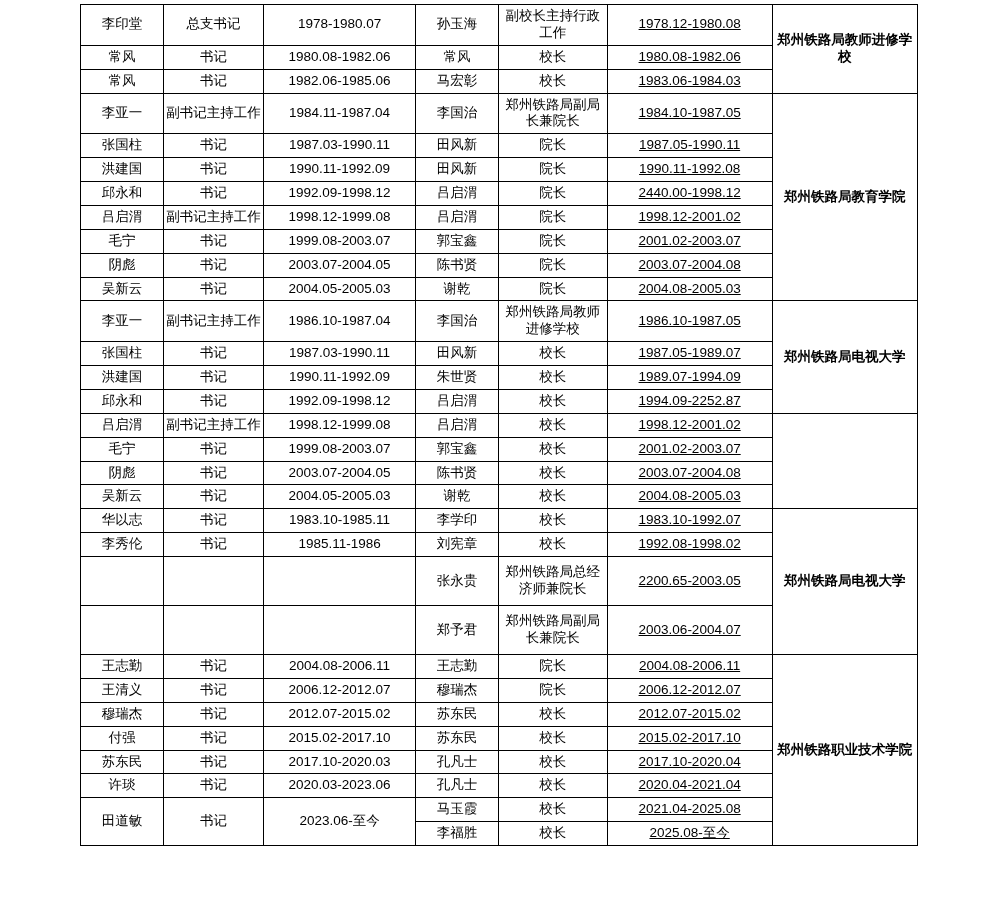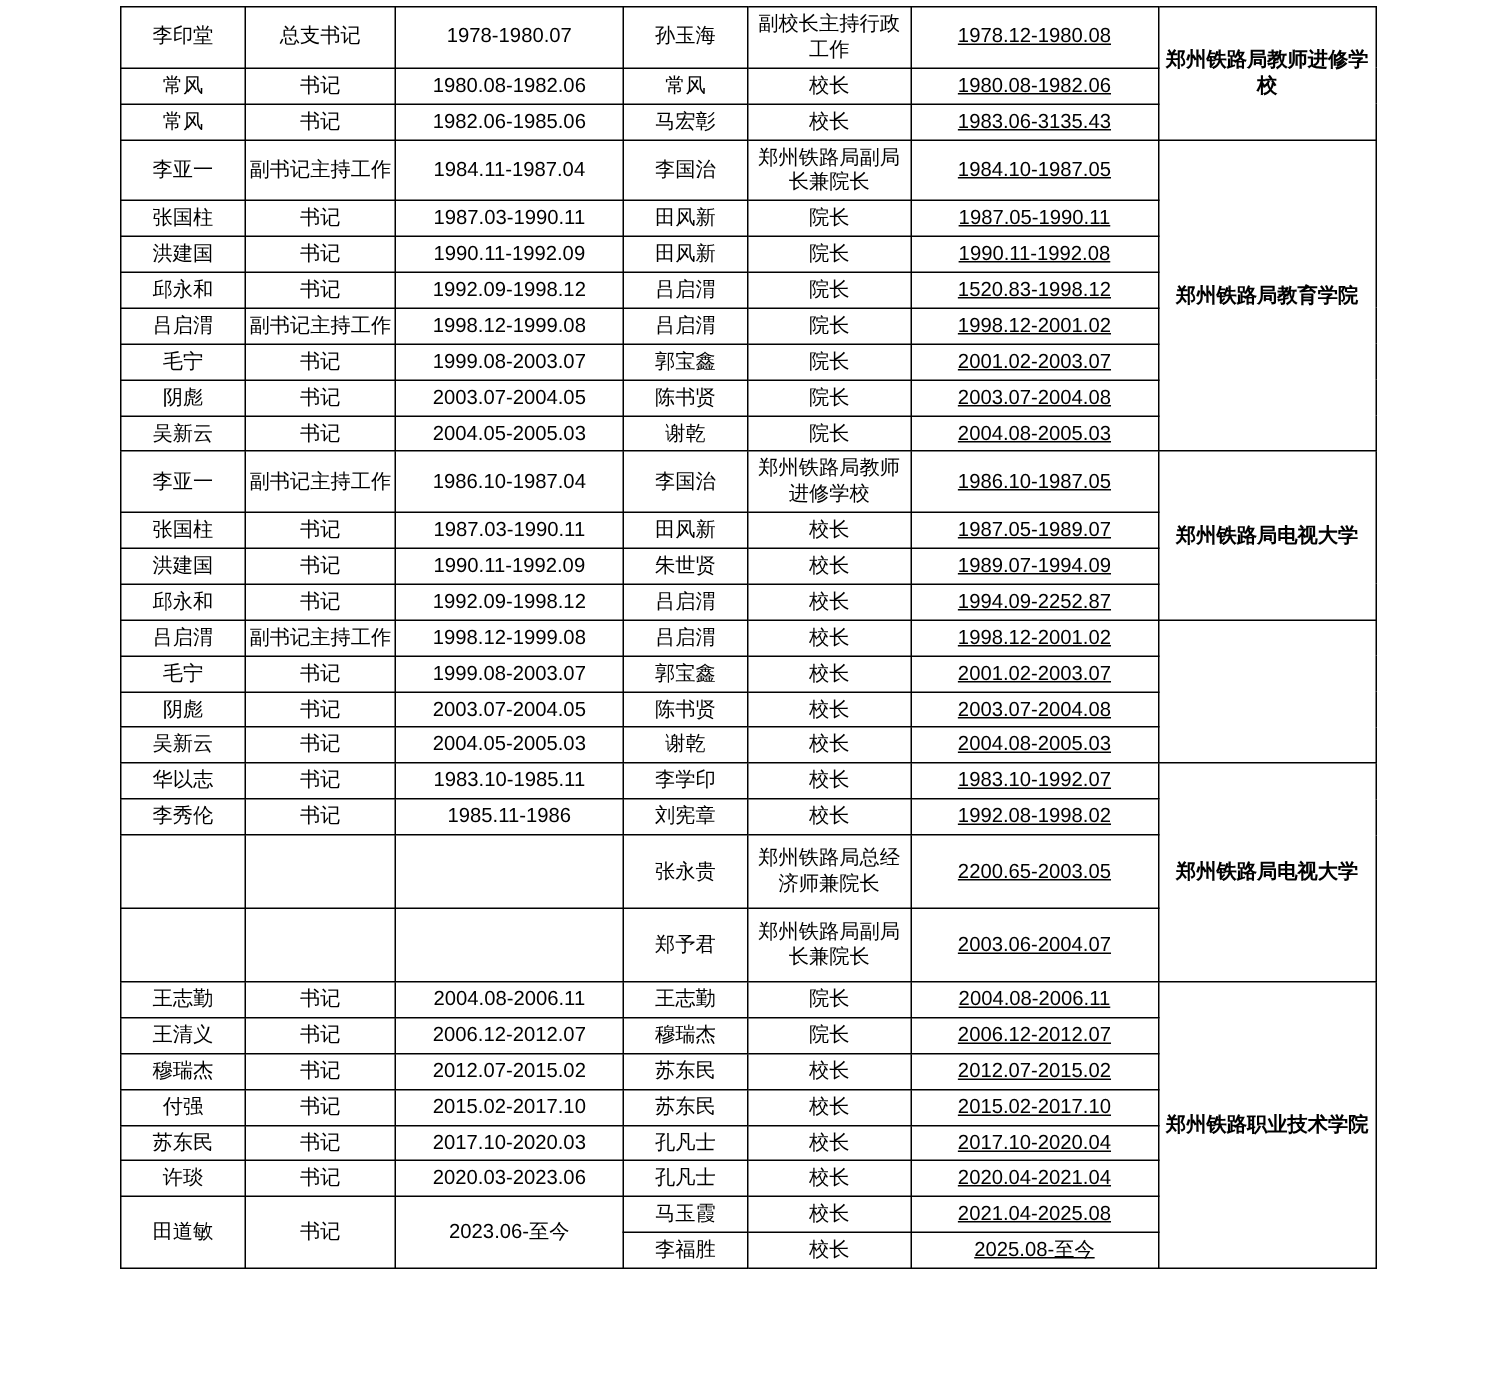--- a/index.html
+++ b/index.html
@@ -79,21 +79,21 @@
         <td class="c4">校长</td>
         <td class="c5 dates">1980.08-1982.06</td>
       </tr>
 
       <tr>
         <td class="c0">常风</td>
         <td class="c1">书记</td>
         <td class="c2 dates">1982.06-1985.06</td>
         <td class="c3">马宏彰</td>
         <td class="c4">校长</td>
-        <td class="c5 dates">1983.06-3135.43</td>
+        <td class="c5 dates">1983.06-1984.03</td>
       </tr>
 
       <tr>
         <td class="c0">李亚一</td>
         <td class="c1 two-line">副书记主持工作</td>
         <td class="c2 dates">1984.11-1987.04</td>
         <td class="c3">李国治</td>
         <td class="c4 two-line">郑州铁路局副局长兼院长</td>
         <td class="c5 dates">1984.10-1987.05</td>
         <td class="c6 org" rowspan="8">郑州铁路局教育学院</td>
@@ -116,21 +116,21 @@
         <td class="c4">院长</td>
         <td class="c5 dates">1990.11-1992.08</td>
       </tr>
 
       <tr>
         <td class="c0">邱永和</td>
         <td class="c1">书记</td>
         <td class="c2 dates">1992.09-1998.12</td>
         <td class="c3">吕启渭</td>
         <td class="c4">院长</td>
-        <td class="c5 dates">1520.83-1998.12</td>
+        <td class="c5 dates">2440.00-1998.12</td>
       </tr>
 
       <tr>
         <td class="c0">吕启渭</td>
         <td class="c1 two-line">副书记主持工作</td>
         <td class="c2 dates">1998.12-1999.08</td>
         <td class="c3">吕启渭</td>
         <td class="c4">院长</td>
         <td class="c5 dates">1998.12-2001.02</td>
       </tr>

